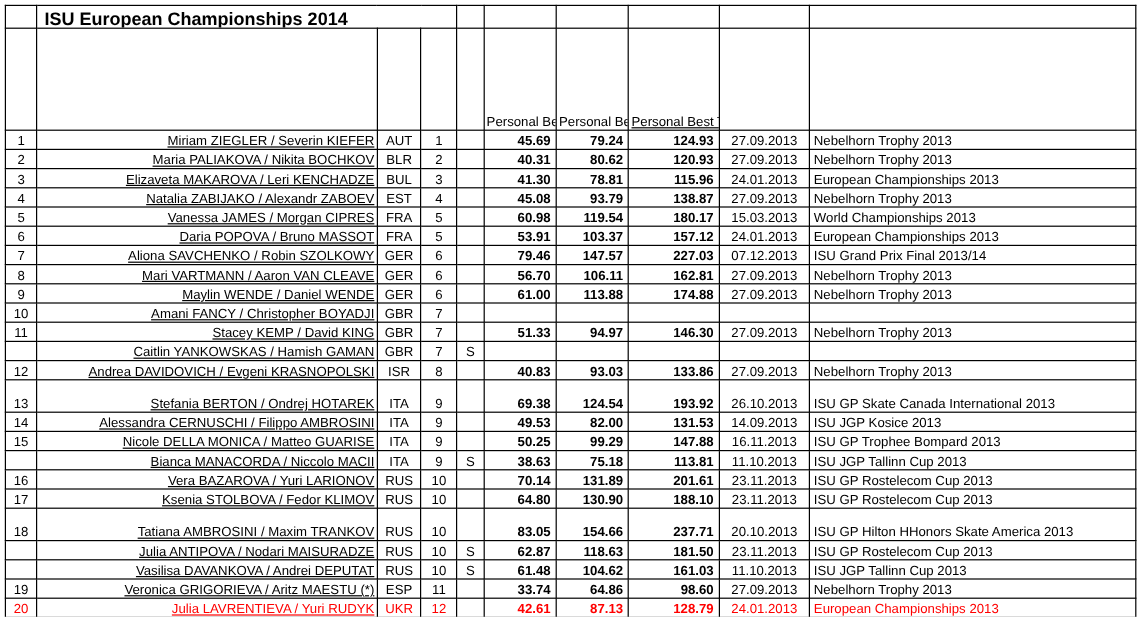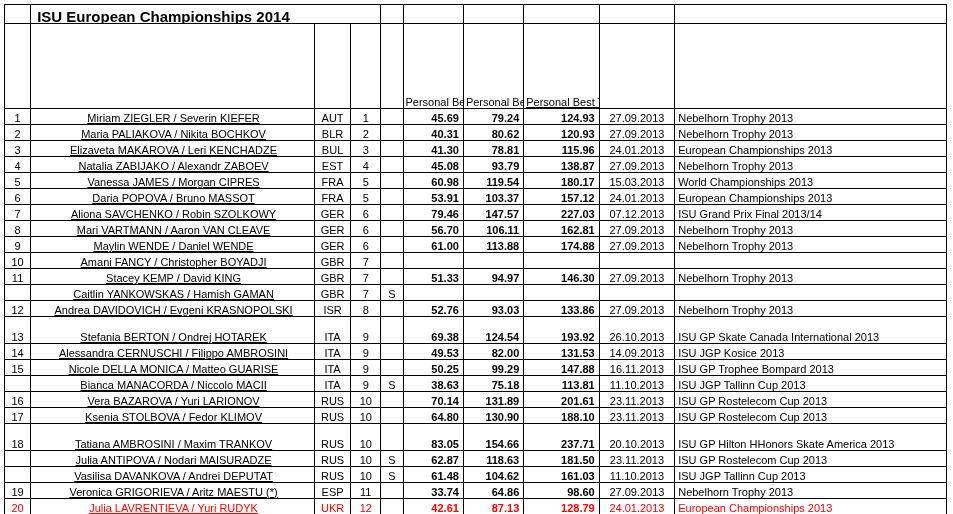--- a/index.html
+++ b/index.html
@@ -64,21 +64,21 @@
     white-space: normal;
     line-height: 12px;
   }
   .hdr-underline {
     text-decoration: underline;
   }
   .data-row td { height: 15px; }
   .tall-row td { height: 26px; white-space: normal; line-height: 12px; }
 
   .num   { text-align: center; }
-  .name  { text-decoration: underline; text-align: center; padding-left: 4px !important; }
+  .name  { text-decoration: underline; text-align: right; padding-left: 4px !important; }
   .nat   { text-align: center; }
   .rank  { text-align: center; }
   .s     { text-align: center; }
   .score { text-align: right; padding-right: 4px !important; font-weight: bold; }
   .total { text-align: right; padding-right: 4px !important; font-weight: bold; }
   .date  { text-align: center; margin-left: 16px; }
   .event { text-align: left; padding-left: 3px !important; }
 
   .red   { color: #ff0000; }
 </style>
@@ -265,21 +265,21 @@
           <td class="total"></td>
           <td class="date"></td>
           <td class="event"></td>
         </tr>
         <tr class="data-row">
           <td class="num">12</td>
           <td class="name">Andrea DAVIDOVICH / Evgeni KRASNOPOLSKI</td>
           <td class="nat">ISR</td>
           <td class="rank">8</td>
           <td class="s"></td>
-          <td class="score">52.76</td>
+          <td class="score">40.83</td>
           <td class="score">93.03</td>
           <td class="total">133.86</td>
           <td class="date">27.09.2013</td>
           <td class="event">Nebelhorn Trophy 2013</td>
         </tr>
         <tr class="data-row tall-row">
           <td class="num">13</td>
           <td class="name">Stefania BERTON / Ondrej HOTAREK</td>
           <td class="nat">ITA</td>
           <td class="rank">9</td>

